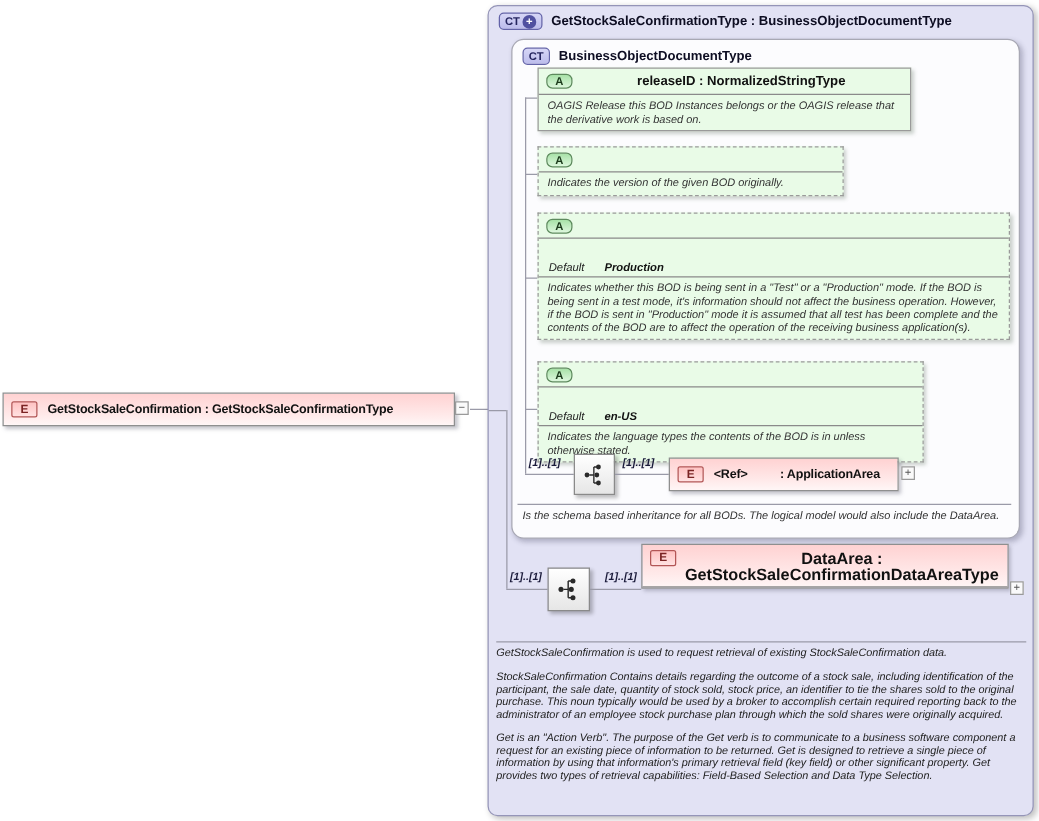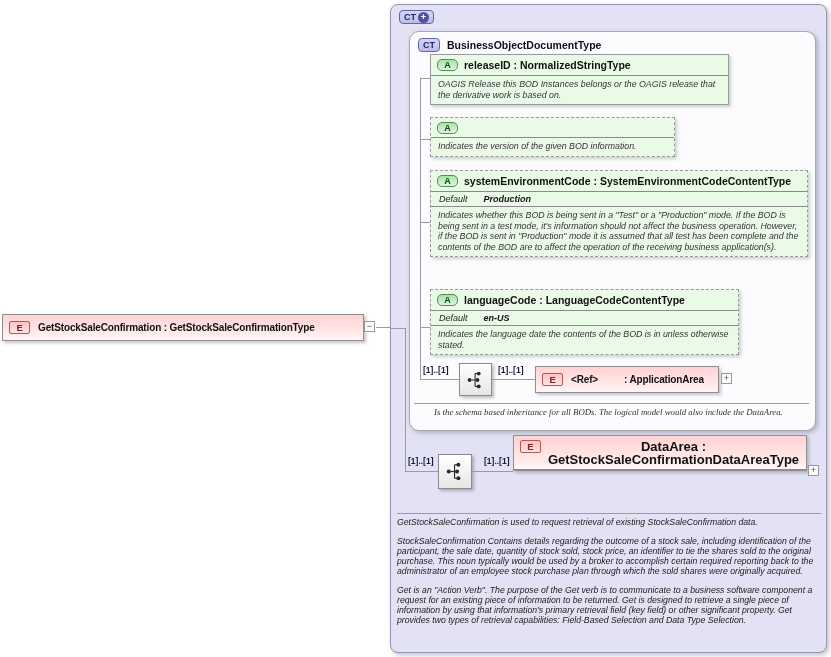--- a/index.html
+++ b/index.html
@@ -28,45 +28,45 @@
     border:1px solid #8f8f8f; box-shadow:2px 2px 3px rgba(90,90,110,.35); }
   .elem-row { display:flex; align-items:center; gap:8px; padding:0 6px; height:25px;
     font-size:10px; font-weight:bold; color:#111; letter-spacing:-0.15px; white-space:nowrap; }
 
   
   .attr-box { position:absolute; background:#e9fbe7; border:1px solid #9a9a9a;
     box-shadow:2px 2px 3px rgba(90,110,90,.3); }
   .attr-box.dashed { border-style:dashed; }
   .attr-header { display:flex; align-items:flex-start; gap:6px; padding:4px 6px 3px 6px;
     border-bottom:1px solid #8a8a8a; }
-  .attr-title { flex:1; font-size:10.5px; font-weight:bold; color:#111;
+  .attr-title { flex:1; text-align:center; font-size:10.5px; font-weight:bold; color:#111;
     line-height:13px; word-break:break-all; }
   .default-row { display:flex; align-items:baseline; gap:16px; padding:2px 8px;
     border-bottom:1px solid #8a8a8a; font-size:9px; }
-  .default-label { font-style:italic; color:#222; }
+  .default-label { font-style:italic; color:#222;margin-top:16px; }
   .default-value { font-weight:bold; color:#111;font-style:italic; }
   .desc { padding:3px 7px 4px 7px; font-size:8.8px; font-style:italic; color:#333; line-height:10.5px; }
 
   
   #panel { position:absolute; left:390px; top:4px; width:437px; height:649px;
     background:#e2e2f4; border:1px solid #9595b8; border-radius:8px;
     box-shadow:2px 2px 5px rgba(0,0,0,.25); }
   #panel-header { position:absolute; left:8px; top:5px; display:flex; align-items:center; gap:7px; }
   .panel-title { font-size:10.5px; font-weight:bold; color:#0d0d22; white-space:nowrap; }
   #white-panel { position:absolute; left:18px; top:26px; width:407px; height:400px;
     background:#fcfcfe; border:1px solid #a8a8b4; border-radius:10px;
     box-shadow:2px 2px 4px rgba(60,60,90,.3); }
   #inner-header { position:absolute; left:8px; top:6px; display:flex; align-items:center; gap:7px; }
 
   
   .seq-box { position:absolute; display:flex; align-items:center; justify-content:center;
     background:linear-gradient(180deg,#ffffff,#e6e6e6); border:1px solid #8a8a8a;
     box-shadow:2px 2px 3px rgba(0,0,0,.25); }
 
-  .card { position:absolute; font-size:8.5px; font-weight:bold; color:#1a1a3a; white-space:nowrap;text-align:right; }
+  .card { position:absolute; font-size:8.5px; font-style:italic; font-weight:bold; color:#1a1a3a; white-space:nowrap;text-align:right; }
 
   .toggle-box { position:absolute; width:11px; height:11px; background:#fafafa;
     border:1px solid #9a9a9a; color:#555; font-size:9px; line-height:9px;
     display:flex; align-items:center; justify-content:center; }
 
   .note-text { position:absolute; font-size:8.8px; font-style:italic; color:#333; line-height:10.5px; }
   .doc-block { position:absolute; left:6px; top:512px; width:424px; }
   .doc-block p { font-size:8.7px; font-style:italic; color:#222; line-height:10px; margin-bottom:9px; }
 
   .ref-name { white-space:pre; }
@@ -88,20 +88,21 @@
   <div class="toggle-box" style="left:364px; top:321px;">−</div>
   <div class="hline" style="left:376px; top:327px; width:28px;"></div>
 
   <div id="panel">
 
     <div id="panel-header">
       <span class="badge-ct">
         <span>CT</span>
         <span class="plus-circle">+</span>
       </span>
+      <span class="panel-title">GetStockSaleConfirmationType : BusinessObjectDocumentType</span>
     </div>
 
     <div class="hline" style="left:0; top:323px; width:14px;"></div>
     <div class="vline" style="left:14px; top:323px; height:143px;"></div>
 
     <div id="white-panel">
       <div id="inner-header">
         <span class="badge-ct">CT</span>
         <span class="panel-title">BusinessObjectDocumentType</span>
       </div>
@@ -118,45 +119,43 @@
           <span class="badge-a">A</span>
           <span class="attr-title">releaseID : NormalizedStringType</span>
         </div>
         <div class="desc">OAGIS Release this BOD Instances belongs or the OAGIS release that the derivative work is based on.</div>
       </div>
 
       <div class="attr-box dashed" style="left:20px; top:85px; width:245px;">
         <div class="attr-header">
           <span class="badge-a">A</span>
         </div>
-        <div class="desc">Indicates the version of the given BOD information.</div>
+        <div class="desc">Indicates the version of the given BOD originally.</div>
       </div>
 
       <div class="attr-box dashed" style="left:20px; top:138px; width:378px;">
         <div class="attr-header">
           <span class="badge-a">A</span>
-          <span class="attr-title">systemEnvironmentCode : SystemEnvironmentCodeContentType</span>
         </div>
         <div class="default-row">
           <span class="default-label">Default</span>
           <span class="default-value">Production</span>
         </div>
         <div class="desc">Indicates whether this BOD is being sent in a "Test" or a "Production" mode. If the BOD is being sent in a test mode, it's information should not affect the business operation. However, if the BOD is sent in "Production" mode it is assumed that all test has been complete and the contents of the BOD are to affect the operation of the receiving business application(s).</div>
       </div>
 
       <div class="attr-box dashed" style="left:20px; top:257px; width:309px;">
         <div class="attr-header">
           <span class="badge-a">A</span>
-          <span class="attr-title">languageCode : LanguageCodeContentType</span>
         </div>
         <div class="default-row">
           <span class="default-label">Default</span>
           <span class="default-value">en-US</span>
         </div>
-        <div class="desc">Indicates the language date the contents of the BOD is in unless otherwise stated.</div>
+        <div class="desc">Indicates the language types the contents of the BOD is in unless otherwise stated.</div>
       </div>
 
       <div class="card" style="left:13px; top:333px;">[1]..[1]</div>
       <div class="seq-box" style="left:49px; top:331px; width:33px; height:33px;">
         <svg viewBox="0 0 24 24" width="22" height="22">
           <circle cx="5" cy="12" r="2.1" fill="#2a2a2a"></circle>
           <line x1="7" y1="12" x2="11" y2="12" stroke="#2a2a2a" stroke-width="1.2"></line>
           <line x1="11" y1="5" x2="11" y2="19" stroke="#2a2a2a" stroke-width="1.2"></line>
           <line x1="11" y1="5" x2="14" y2="5" stroke="#2a2a2a" stroke-width="1.2"></line>
           <line x1="11" y1="19" x2="14" y2="19" stroke="#2a2a2a" stroke-width="1.2"></line>
@@ -170,21 +169,21 @@
       <div class="elem-box" style="left:125px; top:334px; width:184px; height:27px;">
         <div class="elem-row">
           <span class="badge-e">E</span>
           <span class="ref-name">&lt;Ref&gt;</span>
           <span class="ref-type">: ApplicationArea</span>
         </div>
       </div>
       <div class="toggle-box" style="left:311px; top:341px;">+</div>
 
       <div class="hline" style="left:4px; top:371px; width:395px;"></div>
-      <div class="note-text" style="left:24px; top:375px; width:392px;font-family:Liberation Serif, serif;">Is the schema based inheritance for all BODs. The logical model would also include the DataArea.</div>
+      <div class="note-text" style="left:8px; top:375px; width:392px;">Is the schema based inheritance for all BODs. The logical model would also include the DataArea.</div>
     </div>
 
     <div class="card" style="left:17px; top:451px;">[1]..[1]</div>
     <div class="hline" style="left:14px; top:466px; width:33px;"></div>
     <div class="seq-box" style="left:47px; top:449px; width:34px; height:35px;">
       <svg viewBox="0 0 24 24" width="23" height="23">
         <circle cx="5" cy="12" r="2.1" fill="#2a2a2a"></circle>
         <line x1="7" y1="12" x2="11" y2="12" stroke="#2a2a2a" stroke-width="1.2"></line>
         <line x1="11" y1="5" x2="11" y2="19" stroke="#2a2a2a" stroke-width="1.2"></line>
         <line x1="11" y1="5" x2="14" y2="5" stroke="#2a2a2a" stroke-width="1.2"></line>

